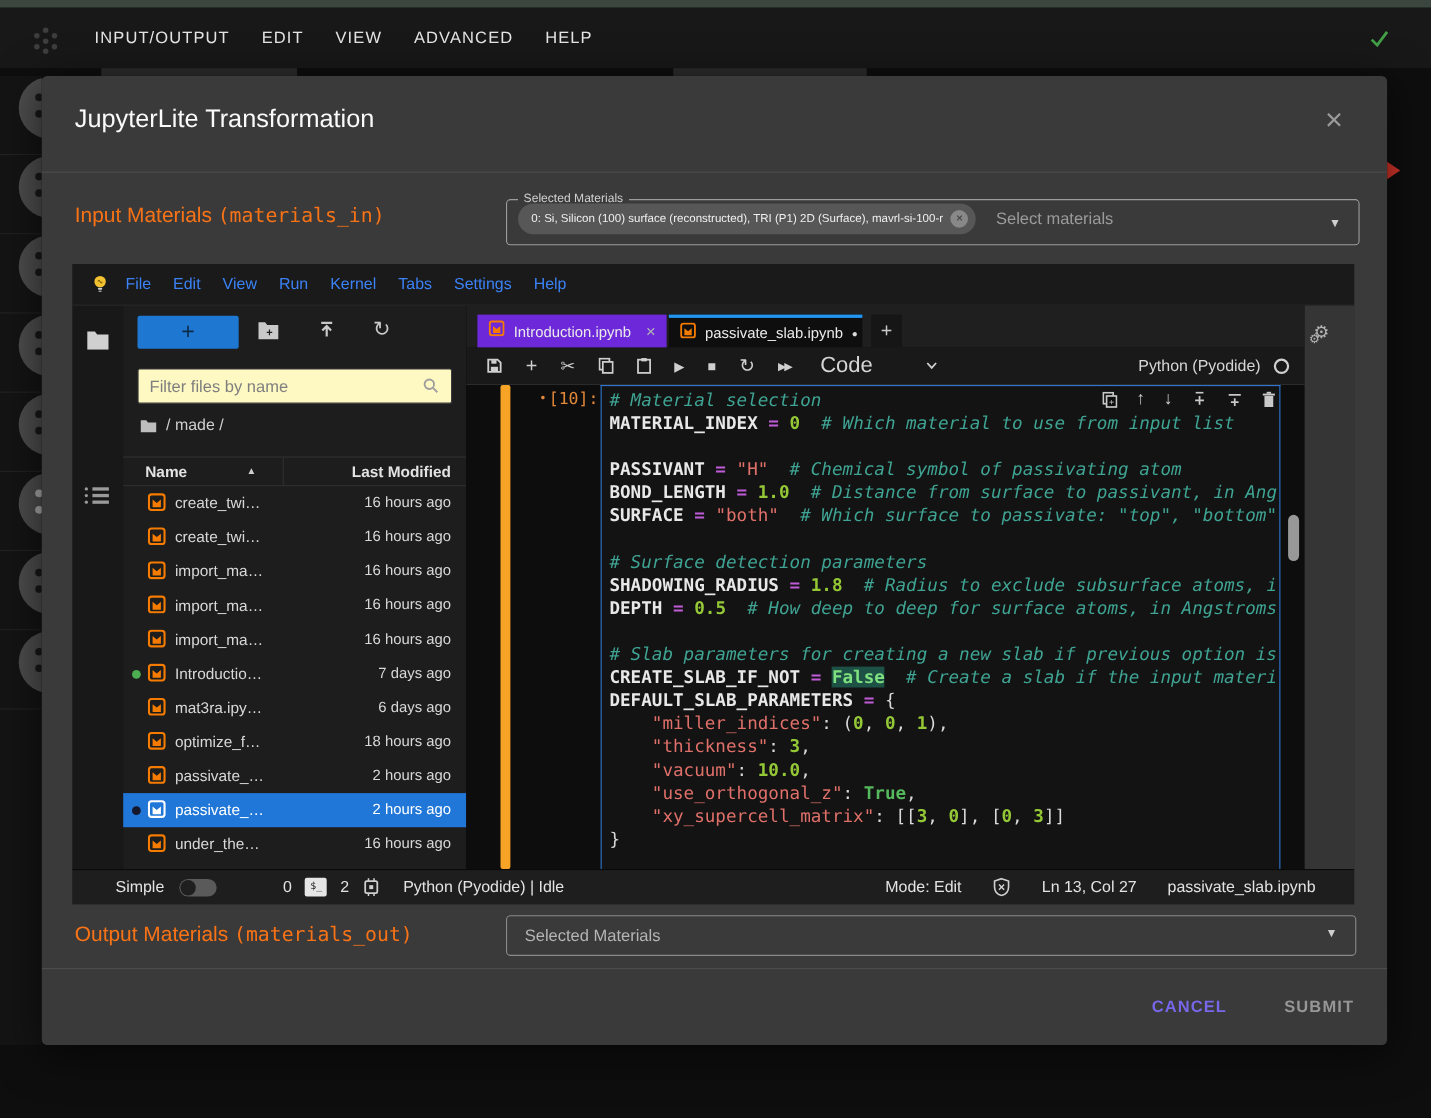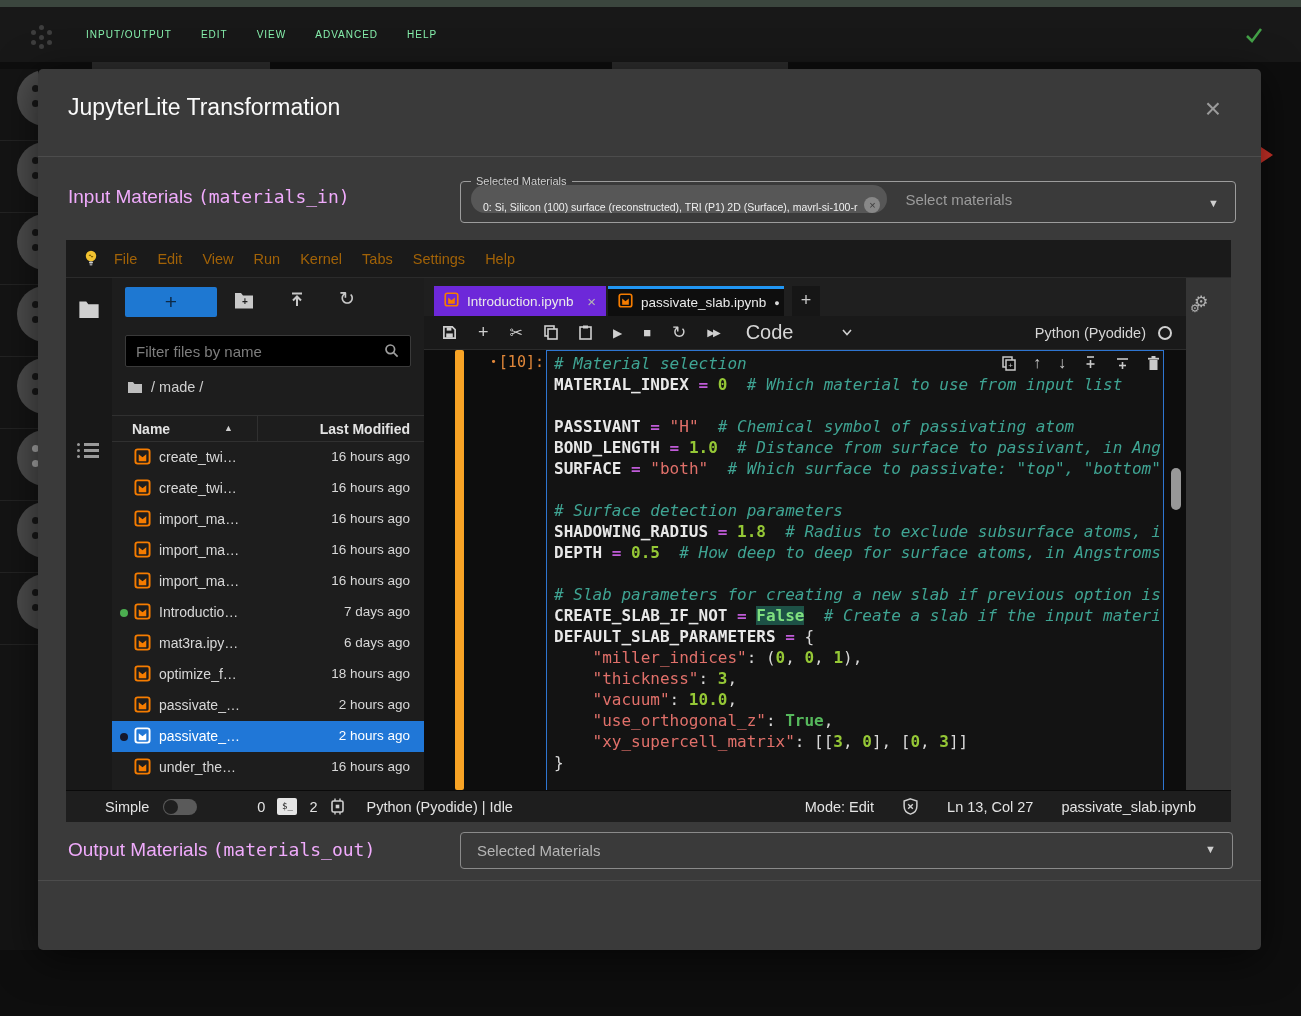--- a/index.html
+++ b/index.html
@@ -6,79 +6,79 @@
   html,body { background:#0e0e0e; }
   body { font-family:"Liberation Sans", sans-serif; }
   .screen { position:relative; width:1301px; height:1016px; background:#0e0e0e; overflow:hidden; }
 
   
   .top-strip { position:absolute; left:0; top:0; width:1301px; height:7px; background:#3b463e; }
   .topbar { position:absolute; left:0; top:7px; width:1301px; height:55px; background:#181818; }
   .app-logo { position:absolute; left:30px; top:18px; width:24px; height:24px; }
   .app-logo span { position:absolute; width:5px; height:5px; border-radius:50%; background:#3e3e3e; }
   .topbar-menu { position:absolute; left:86px; top:0; height:55px; display:flex; gap:29px; align-items:center; }
-  .topbar-menu .tmi { color:#86efac; font-size:10px; letter-spacing:1px; cursor:default; }
+  .topbar-menu .tmi { color:#e5e5e5; font-size:15px; letter-spacing:1px; cursor:default; }
   .top-check { position:absolute; right:36px; top:17px; }
   .remnant { position:absolute; top:62px; height:7px; background:#2c2c2c; }
   .remnant.a { left:92px; width:178px; }
   .remnant.b { left:612px; width:176px; }
   .workflow-strip { position:absolute; left:0; top:69px; width:38px; height:881px; background:#141414; overflow:hidden; }
   .wf-row { position:relative; width:38px; height:72px; border-bottom:1px solid #232323; }
   .wf-circle { position:absolute; left:17px; top:1px; width:56px; height:56px; border-radius:50%; background:#4d4d4d; }
   .wf-dot { position:absolute; left:15px; width:7px; height:7px; border-radius:50%; background:#181818; }
   .wf-dot:first-child { top:15px; } .wf-dot:last-child { top:30px; }
   .wf-dot.light { background:#a9a9a9; }
   .red-arrow { position:absolute; left:1261px; top:147px; width:0; height:0;
     border-top:8px solid transparent; border-bottom:8px solid transparent; border-left:12px solid #d6342a; }
 
   
   .modal { position:absolute; left:38px; top:69px; width:1223px; height:881px; background:#3a3a3a; border-radius:5px; box-shadow:0 8px 40px rgba(0,0,0,.6); }
   .modal-title { position:absolute; left:30px; top:25px; font-size:23px; color:#fafafa; }
   .modal-close { position:absolute; right:40px; top:26px; font-size:28px; color:#9b9b9b; line-height:1; cursor:pointer; }
   .hdr-divider { position:absolute; left:0; top:87px; width:100%; height:1px; background:#4c4c4c; }
-  .sec-label { position:absolute; left:30px; font-size:19px; color:#f0abfc; }
+  .sec-label { position:absolute; left:30px; font-size:19px; color:#f97316; }
   .sec-label .mono { font-family:"DejaVu Sans Mono", monospace; font-size:18px; }
   .input-label { top:117px; }
   .output-label { top:770px; }
 
   .in-fieldset { position:absolute; left:422px; top:106px; width:776px; height:48px; border:1px solid #9c9c9c; border-radius:4px; }
   .in-fieldset legend { margin-left:10px; padding:0 5px; font-size:11px; color:#cfcfcf; }
   .fieldset-row { display:flex; align-items:center; height:30px; margin-top:-3px; padding:0 14px 0 10px; }
-  .chip { display:flex; align-items:flex-end; gap:7px; height:28px; border-radius:14px; background:#575757; padding:0 7px 0 12px; max-width:420px; }
+  .chip { display:flex; align-items:center; gap:7px; height:28px; border-radius:14px; background:#575757; padding:0 7px 0 12px; max-width:420px; }
   .chip-text { font-size:10.5px; color:#f0f0f0; white-space:nowrap; }
   .chip-x { width:16px; height:16px; border-radius:50%; background:#888888; color:#3a3a3a; font-size:11px; line-height:16px; text-align:center; cursor:pointer; flex:none; }
   .select-ph { margin-left:18px; font-size:15px; color:#9b9b9b; }
   .dd-arrow { position:absolute; right:16px; top:50%; margin-top:-8px; font-size:11px; color:#cfcfcf; cursor:pointer; }
 
   .out-select { position:absolute; left:422px; top:763px; width:773px; height:37px; border:1px solid #8a8a8a; border-radius:4px; }
   .out-select .val { position:absolute; left:16px; top:9px; font-size:15px; color:#b5b5b5; }
 
   .footer-divider { position:absolute; left:0; top:811px; width:100%; height:1px; background:#4c4c4c; }
   .footer { position:absolute; right:30px; top:828px; display:flex; gap:52px; align-items:center; height:36px; }
   .btn-text { background:none; border:none; font-size:15px; letter-spacing:1px; font-weight:bold; cursor:pointer; font-family:"Liberation Sans",sans-serif; }
   .btn-cancel { color:#7767e9; }
   .btn-submit { color:#969696; }
 
   
   .jl { position:absolute; left:28px; top:171px; width:1165px; height:582px; background:#0f0f0f; }
   .jl-menubar { position:absolute; left:0; top:0; width:1165px; height:38px; background:#1a1a1a; border-bottom:1px solid #2b2b2b; display:flex; align-items:center; padding-left:48px; gap:20px; }
-  .jl-menubar .jmi { color:#a16207; font-size:14.5px; cursor:default; }
+  .jl-menubar .jmi { color:#3b82f6; font-size:14.5px; cursor:default; }
   .bulb { position:absolute; left:15px; top:8px; }
 
   .jl-dock { position:absolute; left:0; top:38px; width:46px; height:512px; background:#181818; }
   .dock-ic { position:absolute; left:11px; width:24px; text-align:center; cursor:pointer; }
   .stop-circle { width:25px; height:25px; border-radius:50%; background:#cfcfcf; position:relative; }
   .stop-circle::after { content:""; position:absolute; left:8px; top:8px; width:9px; height:9px; background:#181818; }
   .toc-ic div { height:3px; background:#9a9a9a; margin:3px 0 3px 7px; position:relative; }
   .toc-ic div::before { content:""; position:absolute; left:-7px; top:0; width:3px; height:3px; background:#9a9a9a; border-radius:50%; }
 
   .jl-fb { position:absolute; left:46px; top:38px; width:312px; height:512px; background:#1d1d1d; }
   .fb-newbtn { position:absolute; left:13px; top:9px; width:92px; height:30px; background:#1e78d2; border:none; border-radius:2px; color:#0d2a47; font-size:21px; line-height:26px; cursor:pointer; }
   .fb-tool { position:absolute; top:13px; cursor:pointer; }
-  .fb-filter { position:absolute; left:13px; top:57px; width:286px; height:32px; background:#000000; border:1px solid #3a3a3a; border-radius:2px; color:#8a8a8a; font-size:15px; padding:0 30px 0 10px; font-family:"Liberation Sans",sans-serif; }
+  .fb-filter { position:absolute; left:13px; top:57px; width:286px; height:32px; background:#fef9c3; border:1px solid #3a3a3a; border-radius:2px; color:#8a8a8a; font-size:15px; padding:0 30px 0 10px; font-family:"Liberation Sans",sans-serif; }
   .fb-filter::placeholder { color:#7e7e7e; }
   .fb-search-ic { position:absolute; left:272px; top:65px; cursor:pointer; }
   .fb-crumbs { position:absolute; left:15px; top:101px; display:flex; align-items:center; gap:8px; color:#cfcfcf; font-size:14.5px; }
   .fb-header { position:absolute; left:0; top:137px; width:312px; height:27px; border-top:1px solid #303030; border-bottom:1px solid #303030; font-size:14px; color:#e3e3e3; font-weight:bold; }
   .fb-header .h-name { position:absolute; left:20px; top:5px; cursor:pointer; }
   .fb-header .h-sort { position:absolute; left:112px; top:7px; font-size:9px; color:#cfcfcf; }
   .fb-header .h-div { position:absolute; left:145px; top:0; width:1px; height:26px; background:#303030; }
   .fb-header .h-mod { position:absolute; right:14px; top:5px; cursor:pointer; }
   .fb-list { position:absolute; left:0; top:164px; width:312px; }
   .fb-row { position:relative; height:31px; font-size:14px; color:#d8d8d8; cursor:pointer; }
@@ -597,14 +597,18 @@
 
     <div class="sec-label output-label">
       <span>Output Materials</span> <span class="mono">(materials_out)</span>
     </div>
     <div class="out-select">
       <span class="val">Selected Materials</span>
       <span class="dd-arrow">▼</span>
     </div>
 
     <div class="footer-divider"></div>
+    <div class="footer">
+      <button class="btn-text btn-cancel">CANCEL</button>
+      <button class="btn-text btn-submit">SUBMIT</button>
+    </div>
   </div>
 </div>
 
 </body></html>

